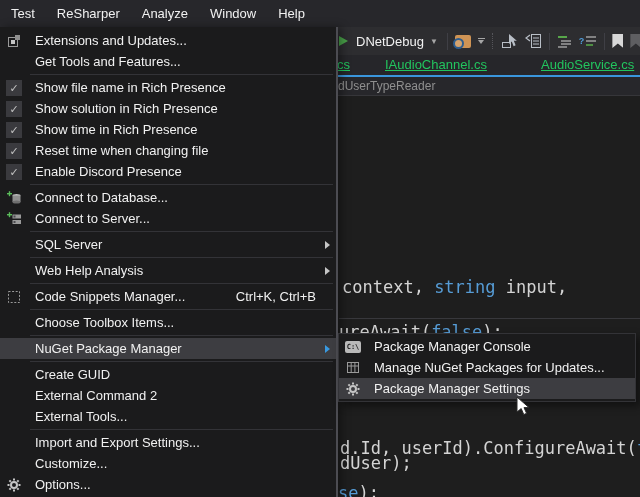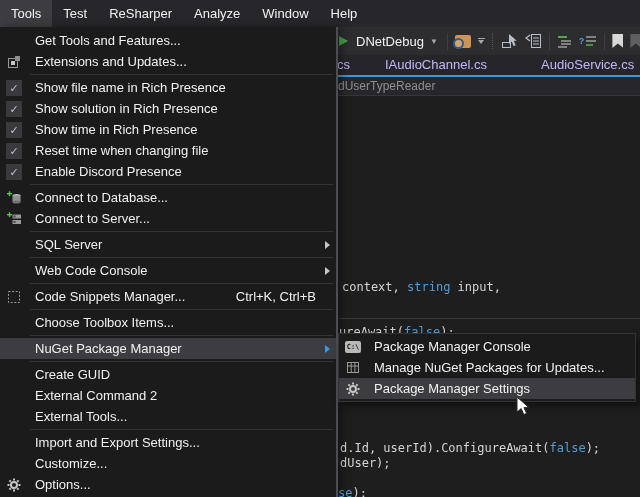--- a/index.html
+++ b/index.html
@@ -24,32 +24,32 @@
   .findicon::after{content:"";position:absolute;left:-2px;top:3px;width:7px;height:7px;border:2px solid #2e5d8e;border-radius:50%;background:rgba(255,255,255,.15);}
   .chev{display:flex;flex-direction:column;align-items:center;gap:1px;}
   .chev .bar{width:7px;height:1px;background:#a6a6a6;}
   .chev .tri{width:0;height:0;border-left:3.5px solid transparent;border-right:3.5px solid transparent;border-top:4px solid #a6a6a6;}
   .bookmark{width:11px;height:14px;background:#d8d8d8;clip-path:polygon(0 0,100% 0,100% 100%,50% 68%,0 100%);}
   .bookmark.faded{background:#87878a;opacity:.55;}
   .kwtwo{font-size:9px;color:#4f9ddb;font-weight:bold;margin-right:1px;}
 
   
   .tabrow{position:absolute;left:0;top:55px;right:0;height:20px;background:#26262a;z-index:1;}
-  .tab{position:absolute;top:2px;font-size:13px;color:#c4b5fd;white-space:nowrap;}
+  .tab{position:absolute;top:2px;font-size:13px;color:#22c55e;white-space:nowrap;text-decoration:underline;}
   .tab-frag{left:337px;}
   .tab-1{left:385px;}
   .tab-2{left:533px;margin-left:8px;}
   .tabline{position:absolute;left:338px;top:75px;right:0;height:2px;background:#3a96dd;z-index:1;}
 
   
   .breadcrumb{position:absolute;left:338px;top:77px;right:0;height:18px;background:#27272b;border-bottom:1px solid #36363a;
               font-size:12px;line-height:18px;color:#8f8f8f;white-space:nowrap;z-index:1;}
   .editor{position:absolute;left:338px;top:96px;right:0;bottom:0;background:#1e1e1e;z-index:0;}
   .editor-hline{position:absolute;left:339px;top:318px;right:0;height:1px;background:#38383c;z-index:1;}
-  .code-line{position:absolute;font-family:"DejaVu Sans Mono",monospace;font-size:12px;line-height:12px;color:#d4d4d4;white-space:pre;z-index:1;}
+  .code-line{position:absolute;font-family:"DejaVu Sans Mono",monospace;font-size:17px;line-height:12px;color:#d4d4d4;white-space:pre;z-index:1;}
   .code-line .kw{color:#569cd6;}
 
   
   .menu-panel{position:absolute;left:0;top:27px;width:338px;height:470px;background:#1b1b1c;
               border-right:2px solid #4c4c52;box-sizing:border-box;padding-top:3px;z-index:4;
               box-shadow:4px 0 8px rgba(0,0,0,.35);font-size:13px;}
   .menu-row{height:21px;display:flex;align-items:center;color:#f1f1f1;cursor:default;}
   .menu-row.highlighted{background:#3d3d41;}
   .mi-icon{width:28px;flex:none;display:flex;align-items:center;justify-content:center;}
   .checkbox{display:inline-block;width:16px;height:16px;background:#3a3a3e;color:#c2c2c2;
@@ -70,21 +70,20 @@
                 line-height:8px;padding:2px 2px;}
 
   .cursor{position:absolute;left:516px;top:396px;z-index:6;}
 </style>
 </head>
 <body>
 
 <div class="screen">
 
   <div class="menubar">
-      <div class="menubar-item active">Tools</div>
       <div class="menubar-item">Test</div>
       <div class="menubar-item">ReSharper</div>
       <div class="menubar-item">Analyze</div>
       <div class="menubar-item">Window</div>
       <div class="menubar-item">Help</div>
     </div>
 
   <div class="toolbar">
     <div class="toolbar-content">
       <span class="tb-play"></span>
@@ -153,32 +152,32 @@
 
   <div class="breadcrumb">
     <span>dUserTypeReader</span>
   </div>
 
   <div class="editor"></div>
   <div class="editor-hline"></div>
 
   <div class="menu-panel">
       <div class="menu-row">
-        <span class="mi-icon"></span>
-        <span class="mi-label">Get Tools and Features...</span>
-      </div>
-      <div class="menu-row">
         <span class="mi-icon">
           <svg width="14" height="14" viewBox="0 0 14 14">
             <rect x="1.5" y="3.5" width="9" height="9" fill="none" stroke="#9a9a9a"></rect>
             <rect x="8" y="1" width="5" height="5" fill="#8f8f8f"></rect>
             <rect x="4" y="6" width="4" height="4" fill="#c5c5c5"></rect>
           </svg>
         </span>
         <span class="mi-label">Extensions and Updates...</span>
+      </div>
+      <div class="menu-row">
+        <span class="mi-icon"></span>
+        <span class="mi-label">Get Tools and Features...</span>
       </div>
       <div class="menu-sep"></div>
       <div class="menu-row">
         <span class="mi-icon">
           <span class="checkbox">✓</span>
         </span>
         <span class="mi-label">Show file name in Rich Presence</span>
       </div>
       <div class="menu-row">
         <span class="mi-icon">
@@ -234,21 +233,21 @@
       <div class="menu-row">
         <span class="mi-icon"></span>
         <span class="mi-label">SQL Server</span>
         <span class="mi-arrow">
           <span class="tri"></span>
         </span>
       </div>
       <div class="menu-sep"></div>
       <div class="menu-row">
         <span class="mi-icon"></span>
-        <span class="mi-label">Web Code Console</span>
+        <span class="mi-label">Web Help Analysis</span>
         <span class="mi-arrow">
           <span class="tri"></span>
         </span>
       </div>
       <div class="menu-sep"></div>
       <div class="menu-row">
         <span class="mi-icon">
           <svg width="14" height="14" viewBox="0 0 14 14">
             <rect x="1.5" y="1.5" width="11" height="11" fill="none" stroke="#9a9a9a" stroke-dasharray="2 1.6"></rect>
           </svg>

